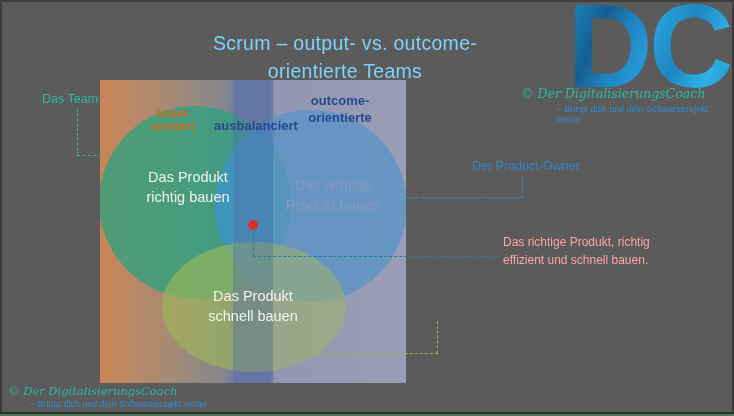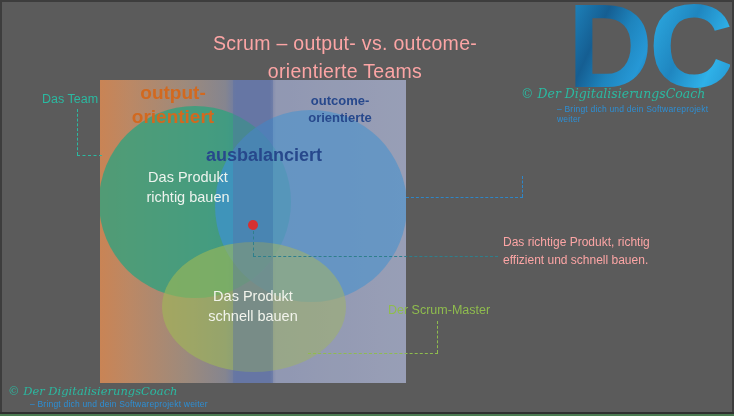--- a/index.html
+++ b/index.html
@@ -8,21 +8,21 @@
     background:#5b5b5b;
     box-shadow:inset 0 0 0 2px #3d3d3d;
     font-family:"Liberation Sans", sans-serif;
   }
   .abs{position:absolute;}
   .preline{white-space:pre-line;}
 
   
   .title{
     left:155px;top:30px;width:380px;text-align:center;
-    font-size:19.5px;line-height:1.42;color:#fca5a5;letter-spacing:.3px;
+    font-size:19.5px;line-height:1.42;color:#7dd3fc;letter-spacing:.3px;
   }
 
   
   .logo-letters{
     right:4px;top:-2px;height:96px;overflow:hidden;
     font-weight:bold;font-size:118px;line-height:0.82;letter-spacing:-4px;
   }
   .logo-letters .ld{color:#1b6fa9;}
   .logo-letters .lc{color:#29a4dc;}
   @supports (-webkit-background-clip:text){
@@ -48,23 +48,23 @@
     left:100px;top:80px;width:306px;height:303px;overflow:hidden;
     background:linear-gradient(90deg,#c98455 0%,#bb8865 10%,#9d8a7c 28%,#85858f 41%,#6e7ca4 44.5%,#6e7ca4 55.5%,#8f97b1 57.5%,#99a0b6 100%);
   }
   .venn .circle{border-radius:50%;}
   .c-left {left:-1px; top:26px; width:192px;height:192px;background:rgba(47,162,126,0.78);}
   .c-right{left:115px;top:30px; width:192px;height:192px;background:rgba(62,146,208,0.72);}
   .c-bottom{left:62px;top:162px;width:184px;height:130px;background:rgba(160,185,85,0.60);}
   .band{left:133px;top:0;width:40px;height:100%;background:rgba(90,110,165,0.40);}
   .overlay-right{left:173px;top:0;right:0;height:100%;background:rgba(150,156,180,0.26);}
   .zone{line-height:1.28;text-align:center;}
-  .z-output  {left:27px; top:1px; width:92px; font-size:19px;font-weight:bold;color:#d2691f;}
+  .z-output  {left:27px; top:28px; width:92px; font-size:10px;font-weight:bold;color:#d2691f;}
   .z-outcome {left:194px;top:13px; width:92px; font-size:13px;font-weight:bold;color:#27488c;}
-  .z-balanced{left:106px;top:64px; width:100px;font-size:18px;font-weight:bold;color:#27488c;}
+  .z-balanced{left:106px;top:38px; width:100px;font-size:13px;font-weight:bold;color:#27488c;}
   .z-left    {left:17px; top:88px; width:142px;font-size:14.5px;color:#edf3ee;line-height:1.35;}
   .z-right   {left:162px;top:96px; width:142px;font-size:14.5px;color:#8a96ba;line-height:1.35;}
   .z-bottom  {left:83px; top:207px;width:140px;font-size:14.5px;color:#f2f4ec;line-height:1.35;}
   .dot{left:148px;top:140px;width:10px;height:10px;border-radius:50%;background:#d63032;}
 
   
   .callout{font-size:12.5px;}
   .team-label{left:42px; top:92px; color:#2bb9a1;}
   .po-label  {left:472px;top:159px;color:#2e86c8;}
   .sm-label  {left:388px;top:303px;color:#8fbc4e;}
@@ -106,39 +106,41 @@
     <div class="abs band"></div>
     <div class="abs overlay-right"></div>
 
     <div class="abs zone z-output preline">output-
 orientiert</div>
     <div class="abs zone z-outcome preline">outcome-
 orientierte</div>
     <div class="abs zone z-balanced preline">ausbalanciert</div>
     <div class="abs zone z-left preline">Das Produkt
 richtig bauen</div>
+    <div class="abs zone z-right preline">Das richtige
+Produkt bauen</div>
     <div class="abs zone z-bottom preline">Das Produkt
 schnell bauen</div>
 
     <div class="abs dot"></div>
   </div>
 
   <div class="abs callout team-label">Das Team</div>
   <div class="abs vline conn-team-v"></div>
   <div class="abs hline conn-team-h"></div>
 
+  <div class="abs callout po-label">Der Product-Owner</div>
   <div class="abs vline conn-po-v"></div>
   <div class="abs hline conn-po-h"></div>
 
   <div class="abs note-text preline">Das richtige Produkt, richtig
 effizient und schnell bauen.</div>
   <div class="abs vline conn-note-v"></div>
   <div class="abs hline conn-note-h"></div>
 
-  <div class="abs callout sm-label">Der Scrum-Master</div>
   <div class="abs vline conn-sm-v"></div>
   <div class="abs hline conn-sm-h"></div>
 
   <div class="abs footer-brand script">© Der DigitalisierungsCoach</div>
   <div class="abs footer-tagline">– Bringt dich und dein Softwareprojekt weiter</div>
 
   <div class="abs bottom-edge"></div>
 </div>
 
 </body></html>

